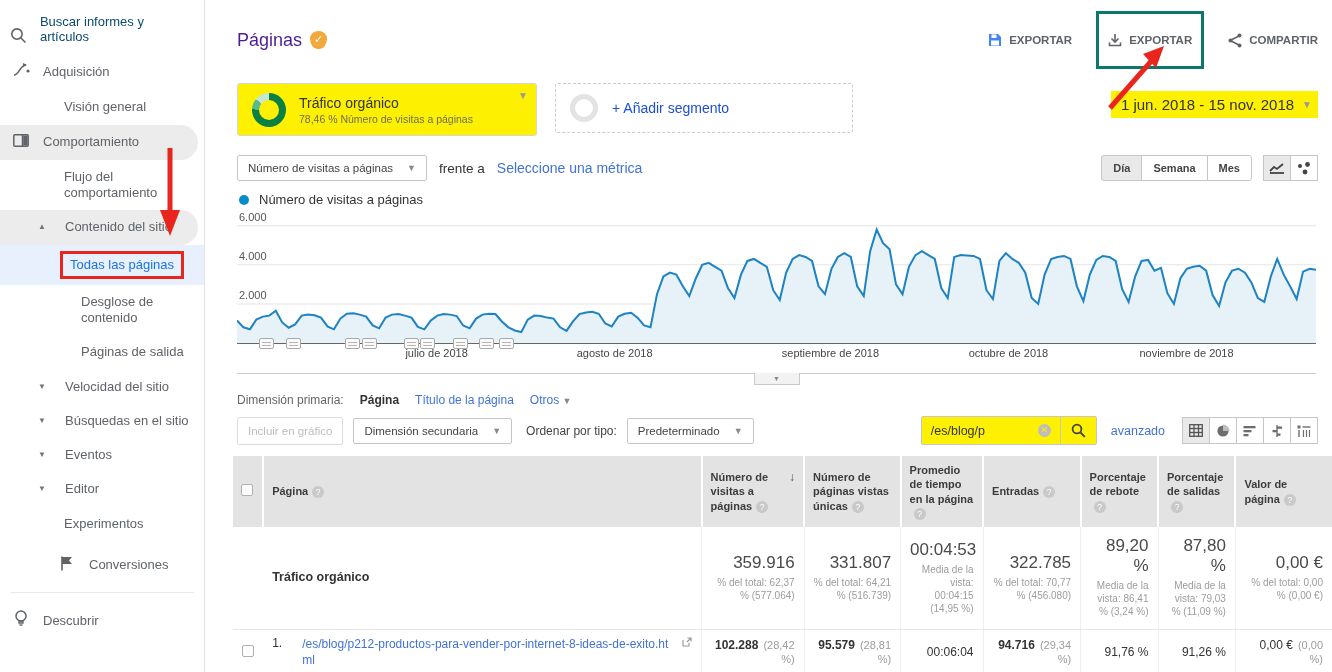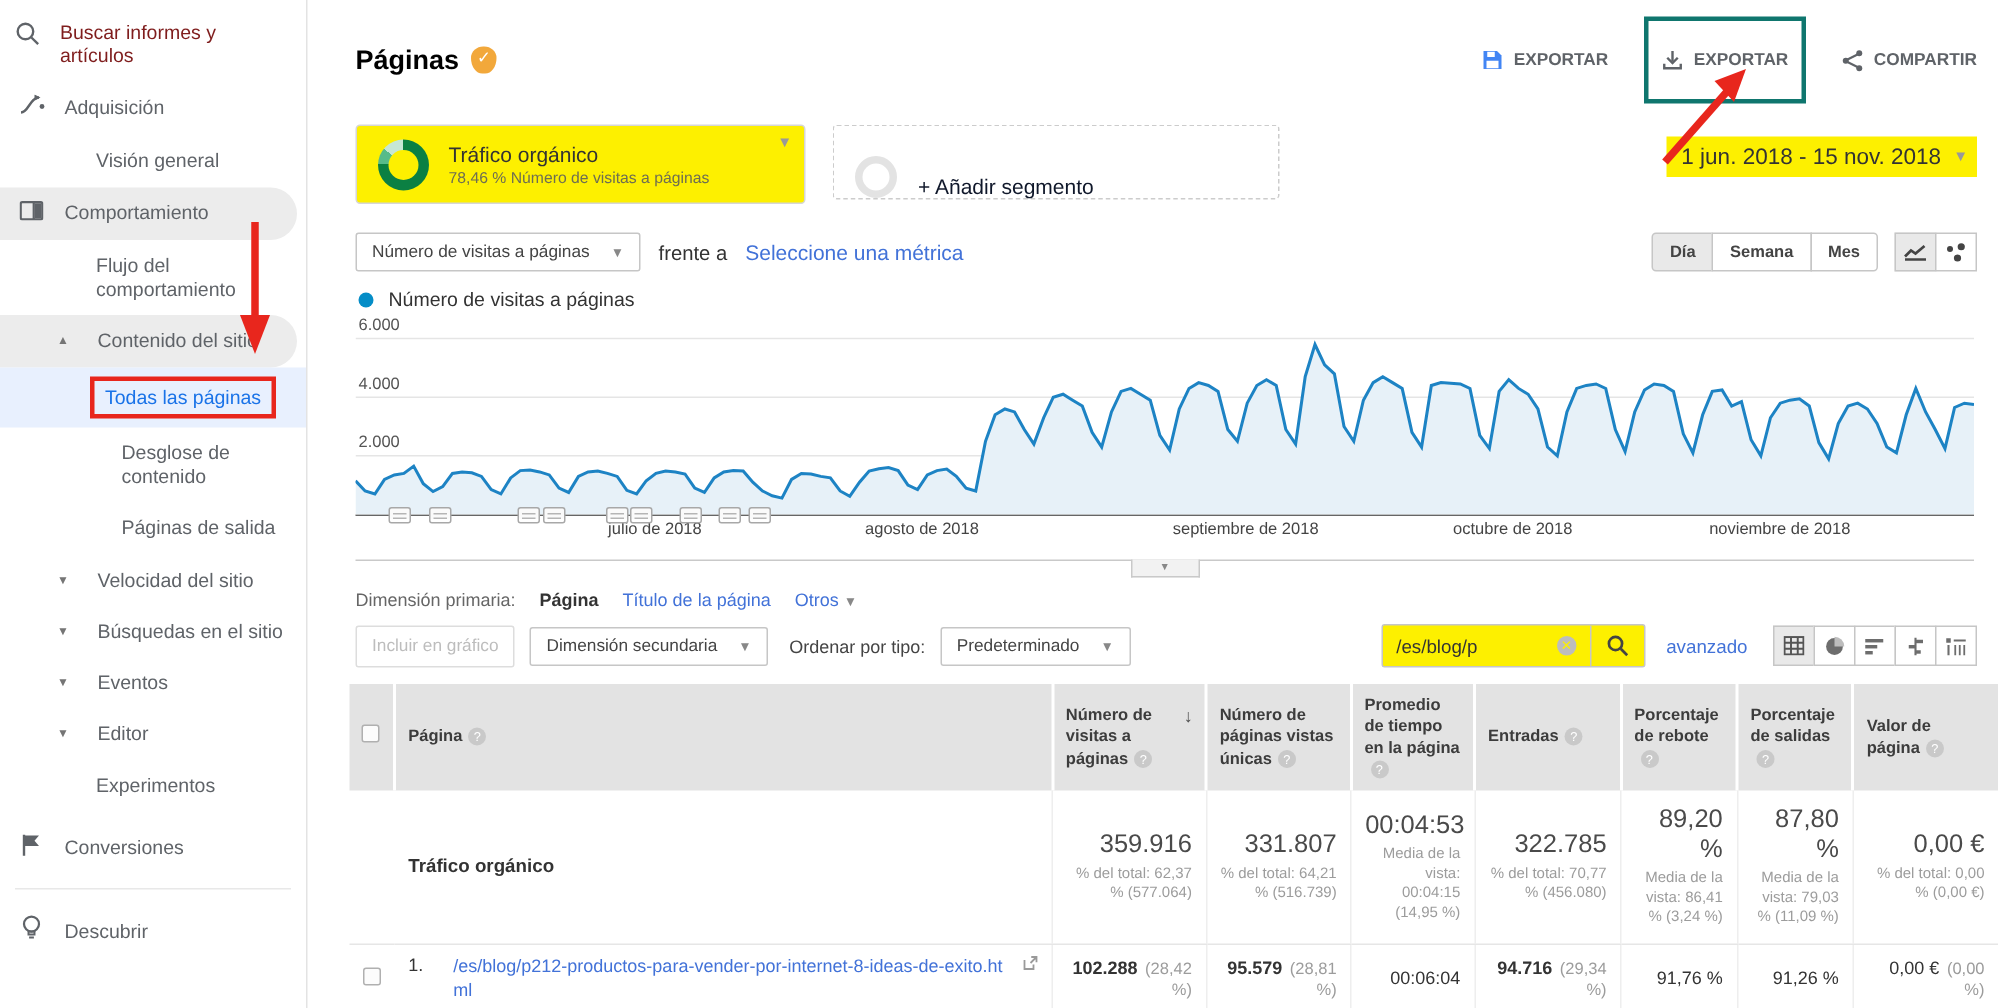--- a/index.html
+++ b/index.html
@@ -4,50 +4,50 @@
 <style>
   * { box-sizing: border-box; margin: 0; padding: 0; }
   html,body { background:#fff; }
   .app {
     width:1332px; height:672px; display:flex; overflow:hidden;
     font-family:"Liberation Sans","DejaVu Sans",sans-serif; color:#333; background:#fff;
     position:relative;
   }
   
   .sidebar { width:205px; flex-shrink:0; border-right:1px solid #e3e3e3; position:relative; padding-top:6px; font-size:13px; color:#5f6368; }
-  .search-row { display:flex; align-items:flex-start; gap:13px; padding:8px 8px 10px 10px; color:#7f1d1d; }
+  .search-row { display:flex; align-items:flex-end; gap:13px; padding:8px 8px 10px 10px; color:#0c4a6e; }
   .search-row span { font-size:13px; }
   .s-item { display:flex; align-items:center; gap:13px; padding:9px 6px 9px 12px; cursor:pointer; line-height:1.25; }
   .s-item .nicon { width:18px; text-align:center; flex-shrink:0; color:#5f6368; }
   .pill { background:#ececec; border-radius:0 18px 18px 0; margin-right:6px; }
   .lvl1 { padding-left:64px; }
   .lvl1.tog-item { padding-left:38px; }
   .tog { width:12px; font-size:8px; color:#757575; flex-shrink:0; margin-right:2px; }
   .lvl2 { padding-left:81px; }
   .row-todas { background:#e8f0fe; padding-top:6px; padding-bottom:6px; padding-left:60px; }
   .redline { border:3px solid #e8261d; padding:3px 7px; color:#1a73e8; }
   .s-divider { border:none; border-top:1px solid #e8e8e8; margin:8px 10px; }
   .arrow-svg { position:absolute; pointer-events:none; }
   
   .main { flex:1; position:relative; padding-left:28px; min-width:0; }
   .hdr-row { display:flex; align-items:center; padding:11px 14px 5px 4px; }
-  .hdr-row h1 { font-size:18px; font-weight:bold; color:#000000; }
+  .hdr-row h1 { font-size:18px; font-weight:normal; color:#4c1d95; }
   .shield { display:inline-block; width:17px; height:18px; background:#f2a83b; border-radius:50% 50% 46% 46%/44% 44% 60% 60%; color:#fff; font-size:11px; line-height:17px; text-align:center; margin-left:8px; }
   .actions { margin-left:auto; display:flex; align-items:center; gap:24px; font-size:11.5px; font-weight:bold; color:#5f6368; }
   .act-btn { display:flex; align-items:center; gap:7px; cursor:pointer; }
   .act-btn.export { border:3px solid #0f766e; padding:19px 9px; }
   
   .seg-row { display:flex; align-items:flex-start; gap:18px; padding:9px 14px 6px 4px; }
   .seg-chip { width:300px; height:53px; background:#fdf000; border:1px solid #d6d6d6; border-radius:3px; display:flex; align-items:center; gap:13px; padding:0 10px 0 14px; position:relative; cursor:pointer; }
   .donut { width:34px; height:34px; border-radius:50%; background:conic-gradient(#0b8043 0 272deg,#57bb8a 272deg 310deg,#c6e7d4 310deg 360deg); position:relative; flex-shrink:0; }
   .donut i { position:absolute; left:7px; top:7px; width:20px; height:20px; border-radius:50%; background:#fdf000; }
   .seg-title { font-size:14px; color:#333; }
   .seg-sub { font-size:10.5px; color:#6b6b00a8; color:#6e6e52; margin-top:2px; }
   .seg-chev { position:absolute; right:8px; top:6px; color:#9a9a40; color:#999; font-size:10px; }
-  .add-chip { width:298px; height:50px; border:1px dashed #ccc; border-radius:3px; display:flex; align-items:flex-end; gap:14px; padding:0 14px; color:#0f172a; font-size:14px; cursor:pointer; background:#fff; }
+  .add-chip { width:298px; height:50px; border:1px dashed #ccc; border-radius:3px; display:flex; align-items:center; gap:14px; padding:0 14px; color:#1d4ed8; font-size:14px; cursor:pointer; background:#fff; }
   .ring { width:28px; height:28px; border:5px solid #e3e3e3; border-radius:50%; flex-shrink:0; }
   .date-chip { margin-left:auto; background:#fdf000; padding:5px 6px 5px 10px; font-size:15px; color:#333; display:flex; align-items:center; gap:8px; cursor:pointer; margin-top:8px; }
   .date-chip .chev { color:#8a8a3a; color:#999; font-size:10px; }
   
   .tabs { display:flex; align-items:flex-end; border-bottom:1px solid #d8d8d8; margin-top:4px; padding-left:4px; }
   .tab { font-size:12.5px; font-weight:bold; padding:7px 14px; cursor:pointer; }
   .tab.active { background:#fff; border:1px solid #d8d8d8; border-bottom:1px solid #fff; margin-bottom:-1px; color:#333; }
   .tab.link { color:#4272d8; }
   
   .metric-row { display:flex; align-items:center; gap:12px; padding:13px 14px 6px 4px; }
@@ -172,21 +172,21 @@
       <span class="tog">▼</span>
       <span>Eventos</span>
     </div>
     <div class="s-item lvl1 tog-item">
       <span class="tog">▼</span>
       <span>Editor</span>
     </div>
     <div class="s-item lvl1">
       <span>Experimentos</span>
     </div>
-    <div class="s-item" style="margin-top:6px;">
+    <div class="s-item" style="margin-top:6px;margin-left:46px;">
       <span class="nicon"><svg width="14" height="15" viewBox="0 0 14 15">
             <path d="M2 1h10l-3 3.5L12 8H2z" fill="#5f6368"></path>
             <rect x="1.2" y="0.5" width="1.6" height="14" fill="#5f6368"></rect>
           </svg></span>
       <span>Conversiones</span>
     </div>
     <hr class="s-divider">
     <div class="s-item">
       <span class="nicon"><svg width="14" height="17" viewBox="0 0 14 17">
             <circle cx="7" cy="6" r="5" fill="none" stroke="#5f6368" stroke-width="1.5"></circle>

